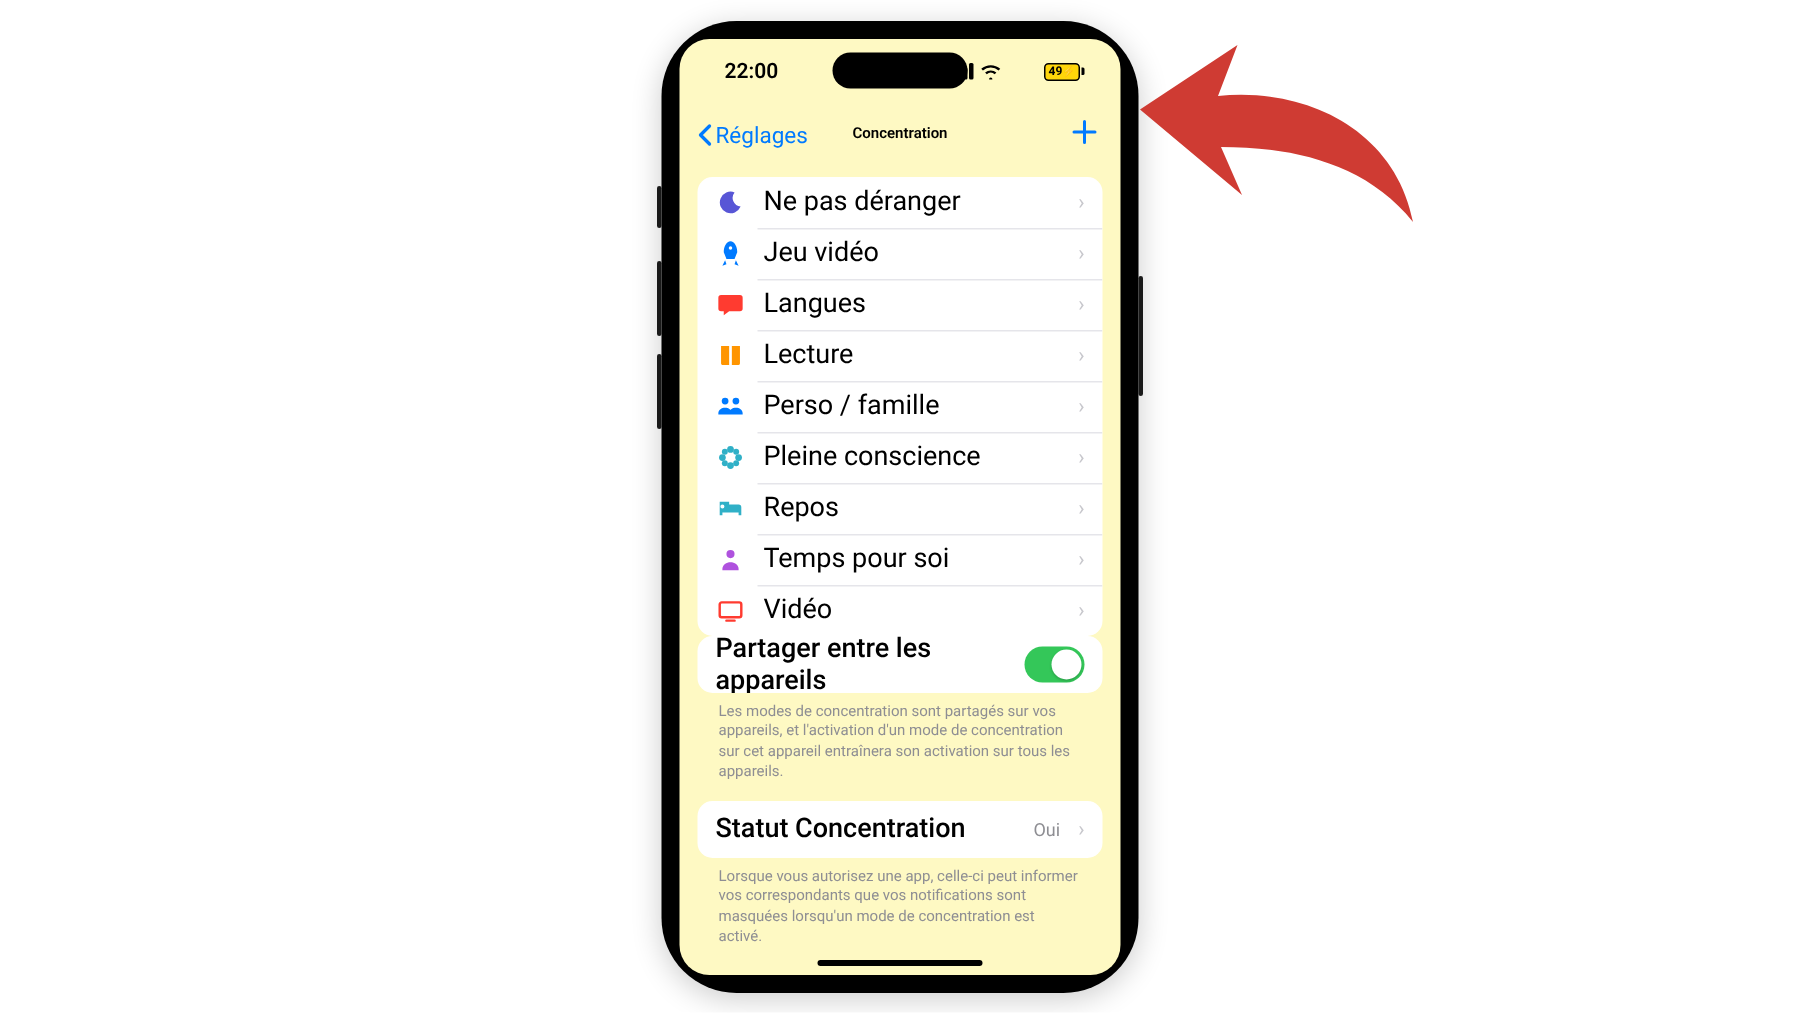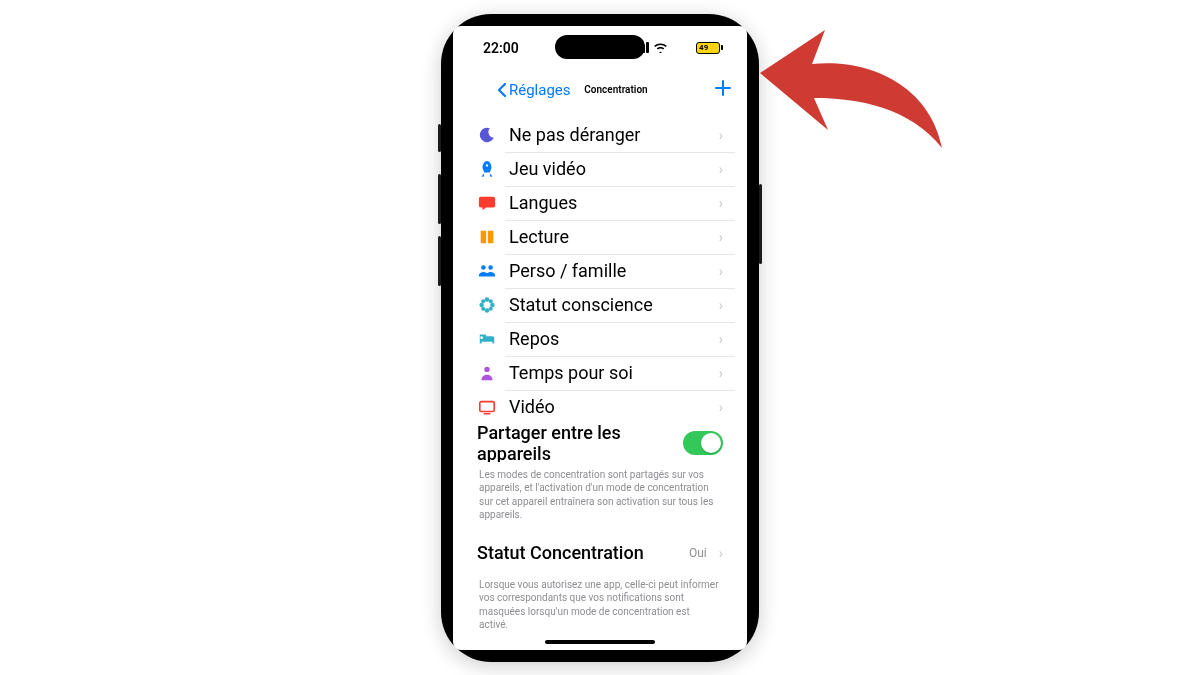--- a/index.html
+++ b/index.html
@@ -24,22 +24,22 @@
       box-shadow: 0 4px 20px rgba(0,0,0,.2);
     }
     .side-btn { position:absolute; background:#1a1a1a; border-radius:2px; }
     .side-btn.l1{ left:-3px; top:110px; width:3px; height:28px; }
     .side-btn.l2{ left:-3px; top:160px; width:3px; height:50px; }
     .side-btn.l3{ left:-3px; top:222px; width:3px; height:50px; }
     .side-btn.r1{ right:-3px; top:170px; width:3px; height:80px; }
     .screen {
       width: 100%;
       height: 100%;
-      background: #ffffff;
-      border-radius: 8px;
+      background: #fef9c3;
+      border-radius: 20px;
       overflow: hidden;
       position: relative;
     }
     .dynamic-island {
       position: absolute;
       top: 9px;
       left: 50%;
       transform: translateX(-50%);
       width: 90px;
       height: 24px;
@@ -72,21 +72,20 @@
       font-size:8px; font-weight:700;margin-left:24px;
     }
     .battery-cap{ width:2px; height:5px; background:#000; border-radius:0 1px 1px 0; }
     .nav-bar {
       height: 40px;
       display:flex;
       align-items:center;
       justify-content: space-between;
       padding: 0 12px;
       position: relative;
-      margin-left: 32px;
     }
     .nav-back{
       display:flex; align-items:center; gap:2px; color:#007aff; font-size:15px;
       cursor:pointer;
     }
     .nav-title{
       position:absolute; left:50%; transform:translateX(-50%);
       font-size:10px; font-weight:600; color:#000;
     }
     .nav-add{
@@ -251,21 +250,21 @@
                   <circle cx="4" cy="10" r="2.5"></circle>
                   <circle cx="16" cy="10" r="2.5"></circle>
                   <circle cx="5.8" cy="5.8" r="2.2"></circle>
                   <circle cx="14.2" cy="5.8" r="2.2"></circle>
                   <circle cx="5.8" cy="14.2" r="2.2"></circle>
                   <circle cx="14.2" cy="14.2" r="2.2"></circle>
                   <circle fill="#fff" cx="10" cy="10" r="2.2"></circle>
                 </g>
               </svg>
             </span>
-    <span class="row-label">Statut conscience</span>
+    <span class="row-label">Pleine conscience</span>
     <span class="chevron">›</span>
           </div>
           <div class="list-row">
     <span class="row-icon">
               <svg viewBox="0 0 20 20" width="18" height="18">
                 <path fill="#30b0c7" d="M2 5v10h2v-2h12v2h2V9a2 2 0 00-2-2H9V5H2zm2 2a1.5 1.5 0 110 3 1.5 1.5 0 010-3z"></path>
               </svg>
             </span>
     <span class="row-label">Repos</span>
     <span class="chevron">›</span>

